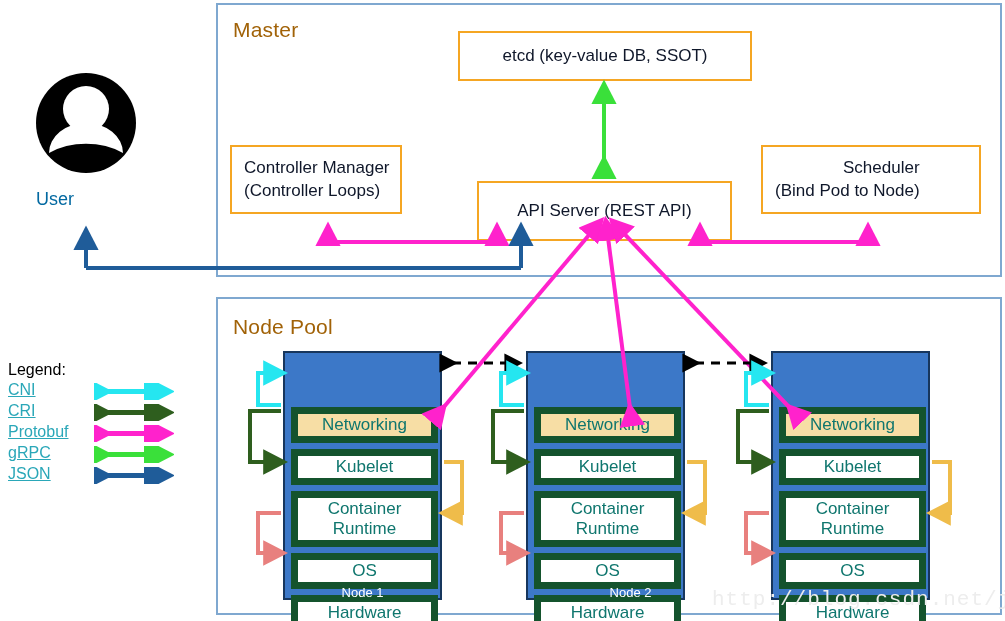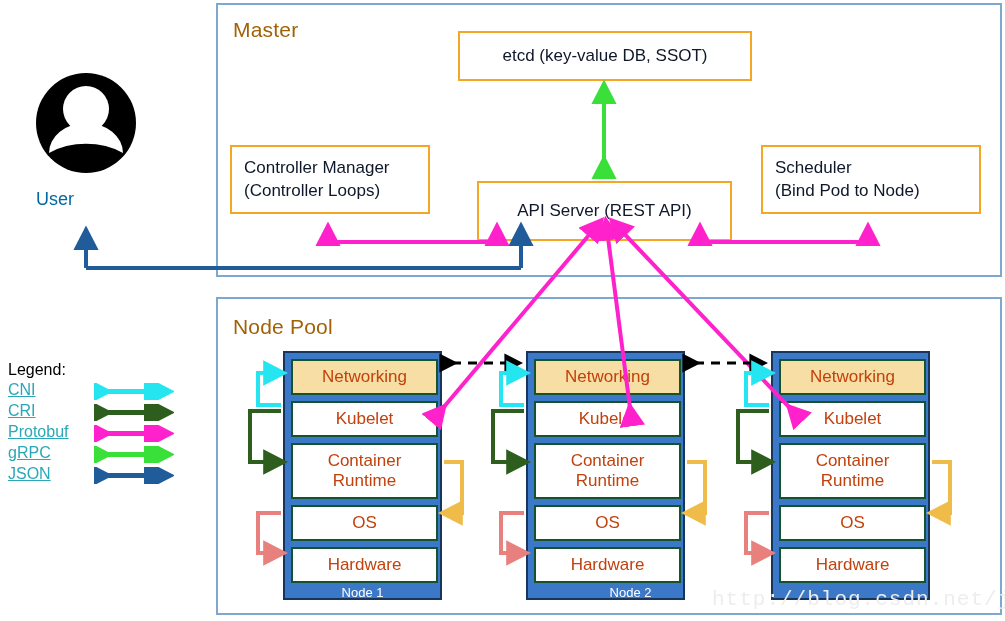--- a/index.html
+++ b/index.html
@@ -31,23 +31,23 @@
 
   
   .user-label{position:absolute;font-size:18px;color:#0369a1;text-align:left;}
 
   
   .node{
     background:#3C78C8;border:2px solid #17365D;
     box-sizing:border-box;
   }
   .layerbox{
-    position:absolute;background:#ffffff;border:2px solid #14532d;
+    position:absolute;background:#ffffff;border:7px solid #14532d;
     display:flex;align-items:center;justify-content:center;text-align:center;
-    font-size:17px;line-height:1.15;color:#c2410c;box-sizing:border-box;
+    font-size:17px;line-height:1.15;color:#0f766e;box-sizing:border-box;margin-top:48px;
   }
   .layerbox.net{background:#F7DEA5;}
   .node-name{
     position:absolute;color:#ffffff;font-size:13px;text-align:center;width:100%;
   }
 
   
   #legend{position:absolute;left:6px;top:361px;width:175px;}
   .legend-title{font-size:16px;color:#000;margin:0 0 2px 2px;}
   .legend-row{position:relative;height:21px;}
@@ -68,31 +68,31 @@
 
 <div id="canvas">
 
   <div class="abs group-box" style="left:216px;top:3px;width:786px;height:274px;"></div>
   <div class="group-title" style="left:233px;top:18px;">Master</div>
 
   <div class="abs mbox" style="left:458px;top:31px;width:294px;height:50px;">
     <span>etcd (key-value DB, SSOT)</span>
   </div>
 
-  <div class="abs mbox left-align" style="left:230px;top:145px;width:200px;height:69px;">
+  <div class="abs mbox left-align" style="left:230px;top:145px;width:172px;height:69px;">
     <span class="pre" style="white-space:pre-line;">Controller Manager
 (Controller Loops)</span>
   </div>
 
   <div class="abs mbox" style="left:477px;top:181px;width:255px;height:60px;align-items:center;">
     <span>API Server (REST API)</span>
   </div>
 
   <div class="abs mbox left-align" style="left:761px;top:145px;width:220px;height:69px;">
-    <span style="white-space:pre-line;">Scheduler
+    <span style="white-space:pre-line;text-align:right;">Scheduler
 (Bind Pod to Node)</span>
   </div>
 
   <div class="abs group-box" style="left:216px;top:297px;width:786px;height:318px;"></div>
   <div class="group-title" style="left:233px;top:315px;">Node Pool</div>
 
   <div class="abs node" style="left:283px;top:351px;width:159px;height:249px;">
     <div class="layerbox net" style="left:6px;top:6px;width:147px;height:36px;">
       <span>Networking</span>
     </div>

